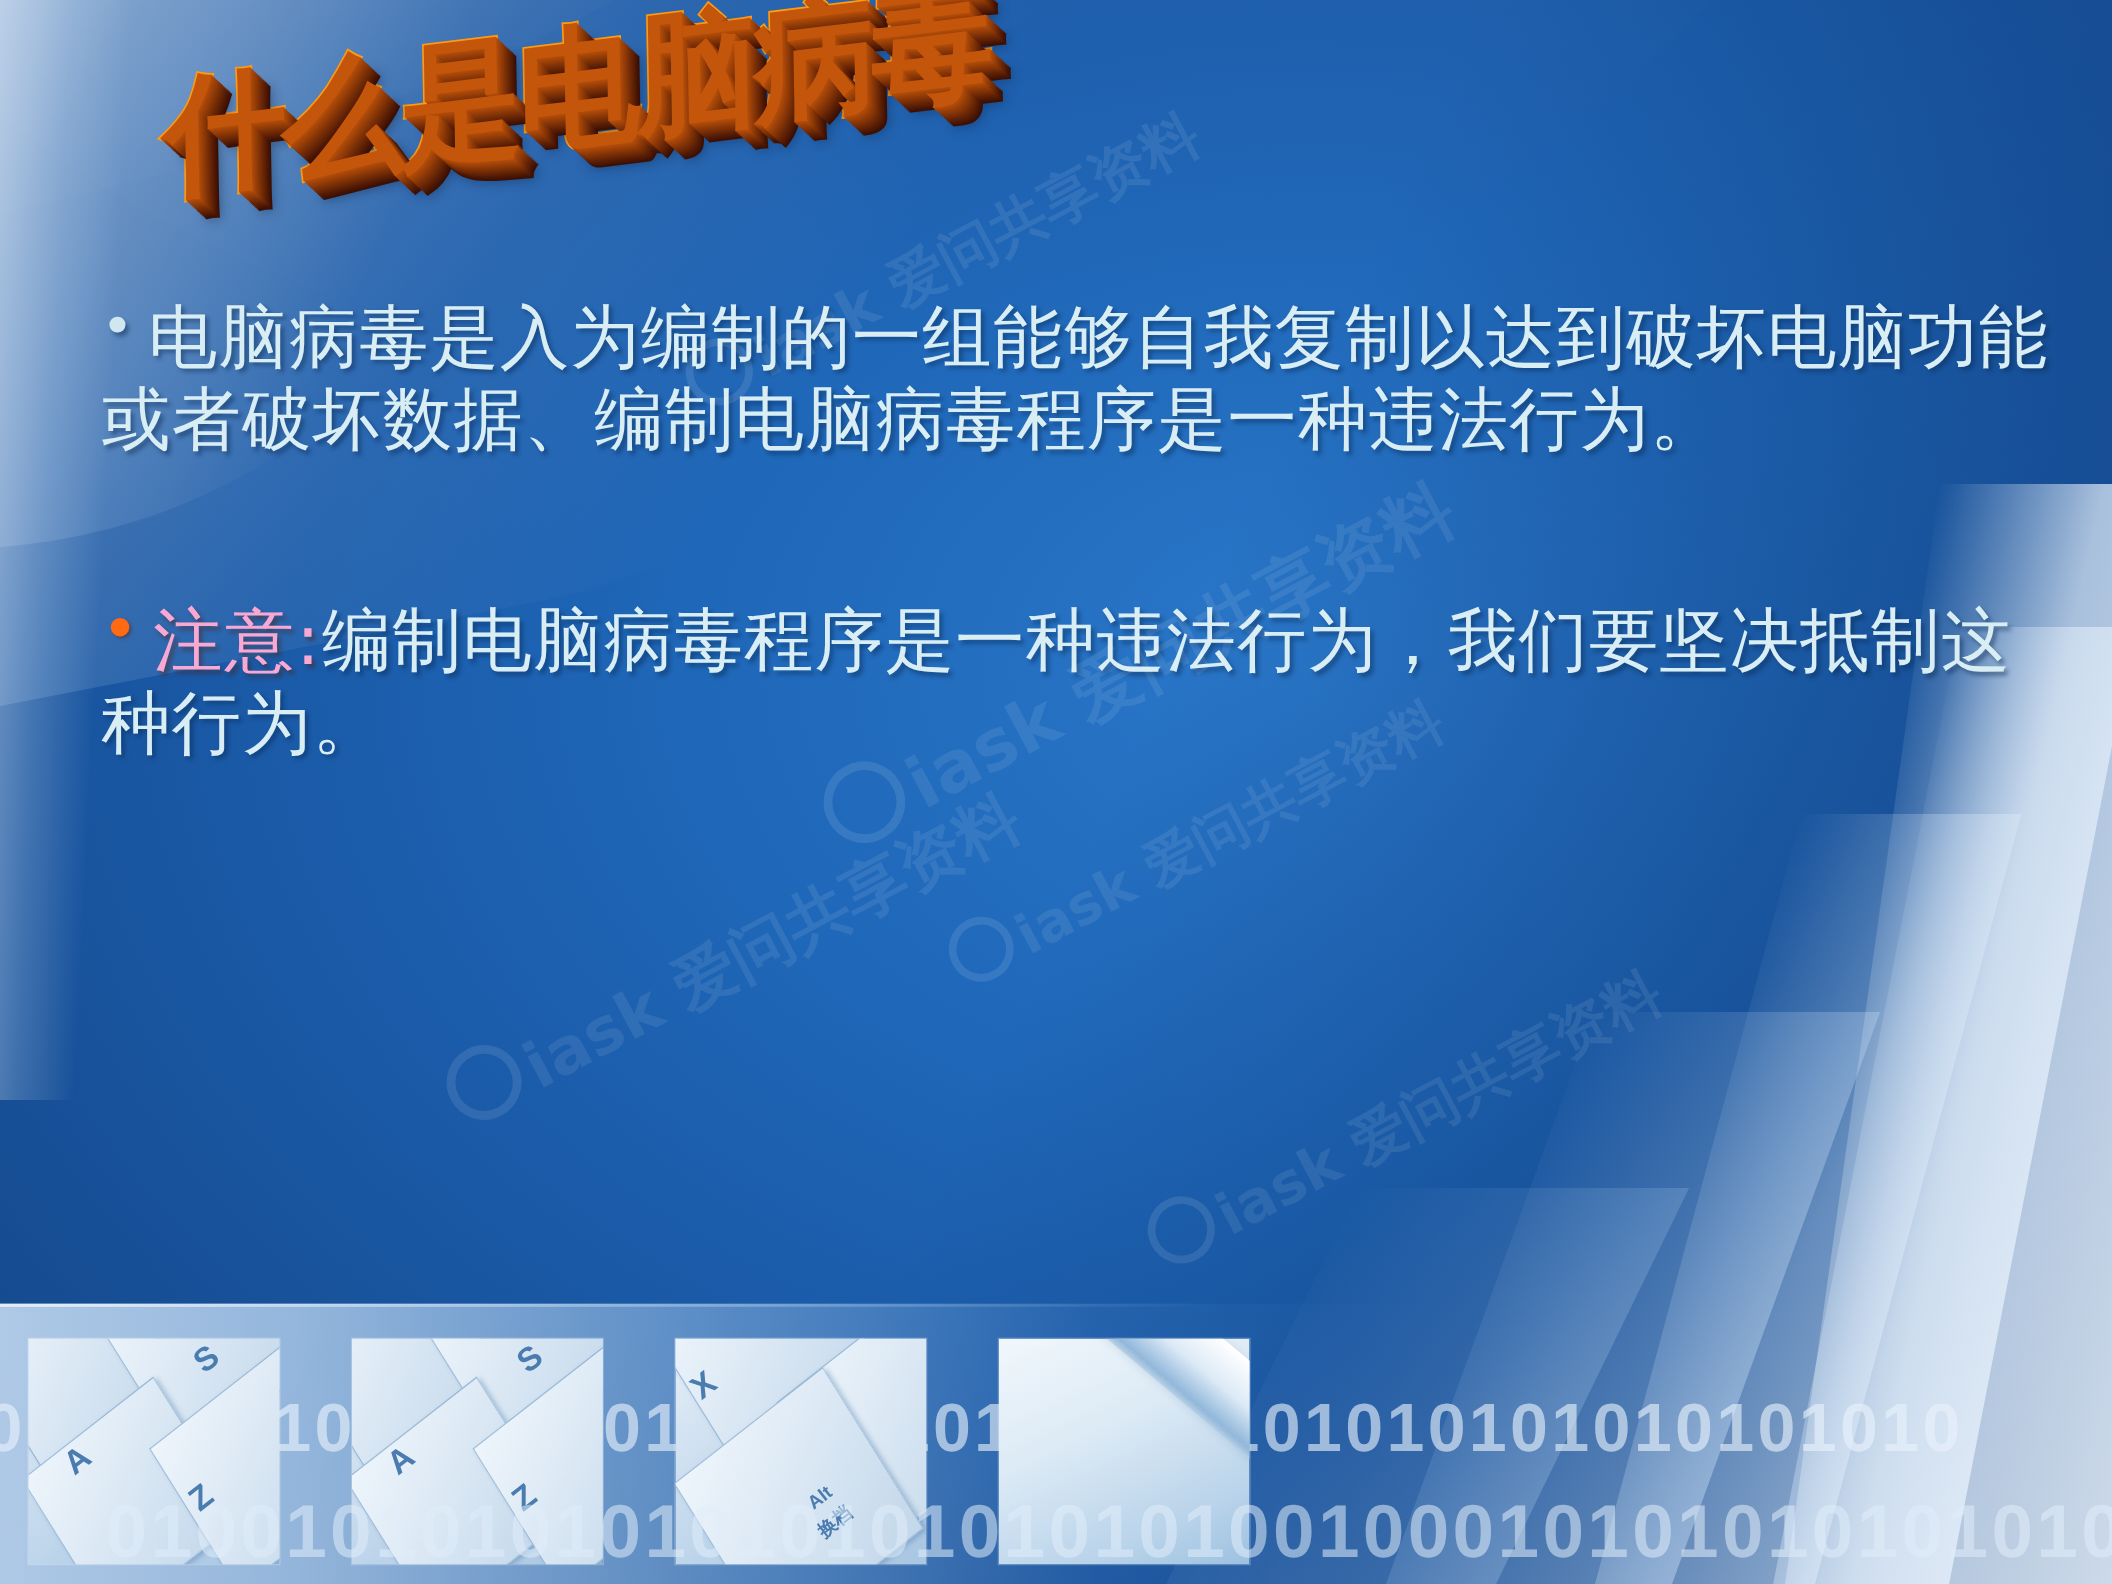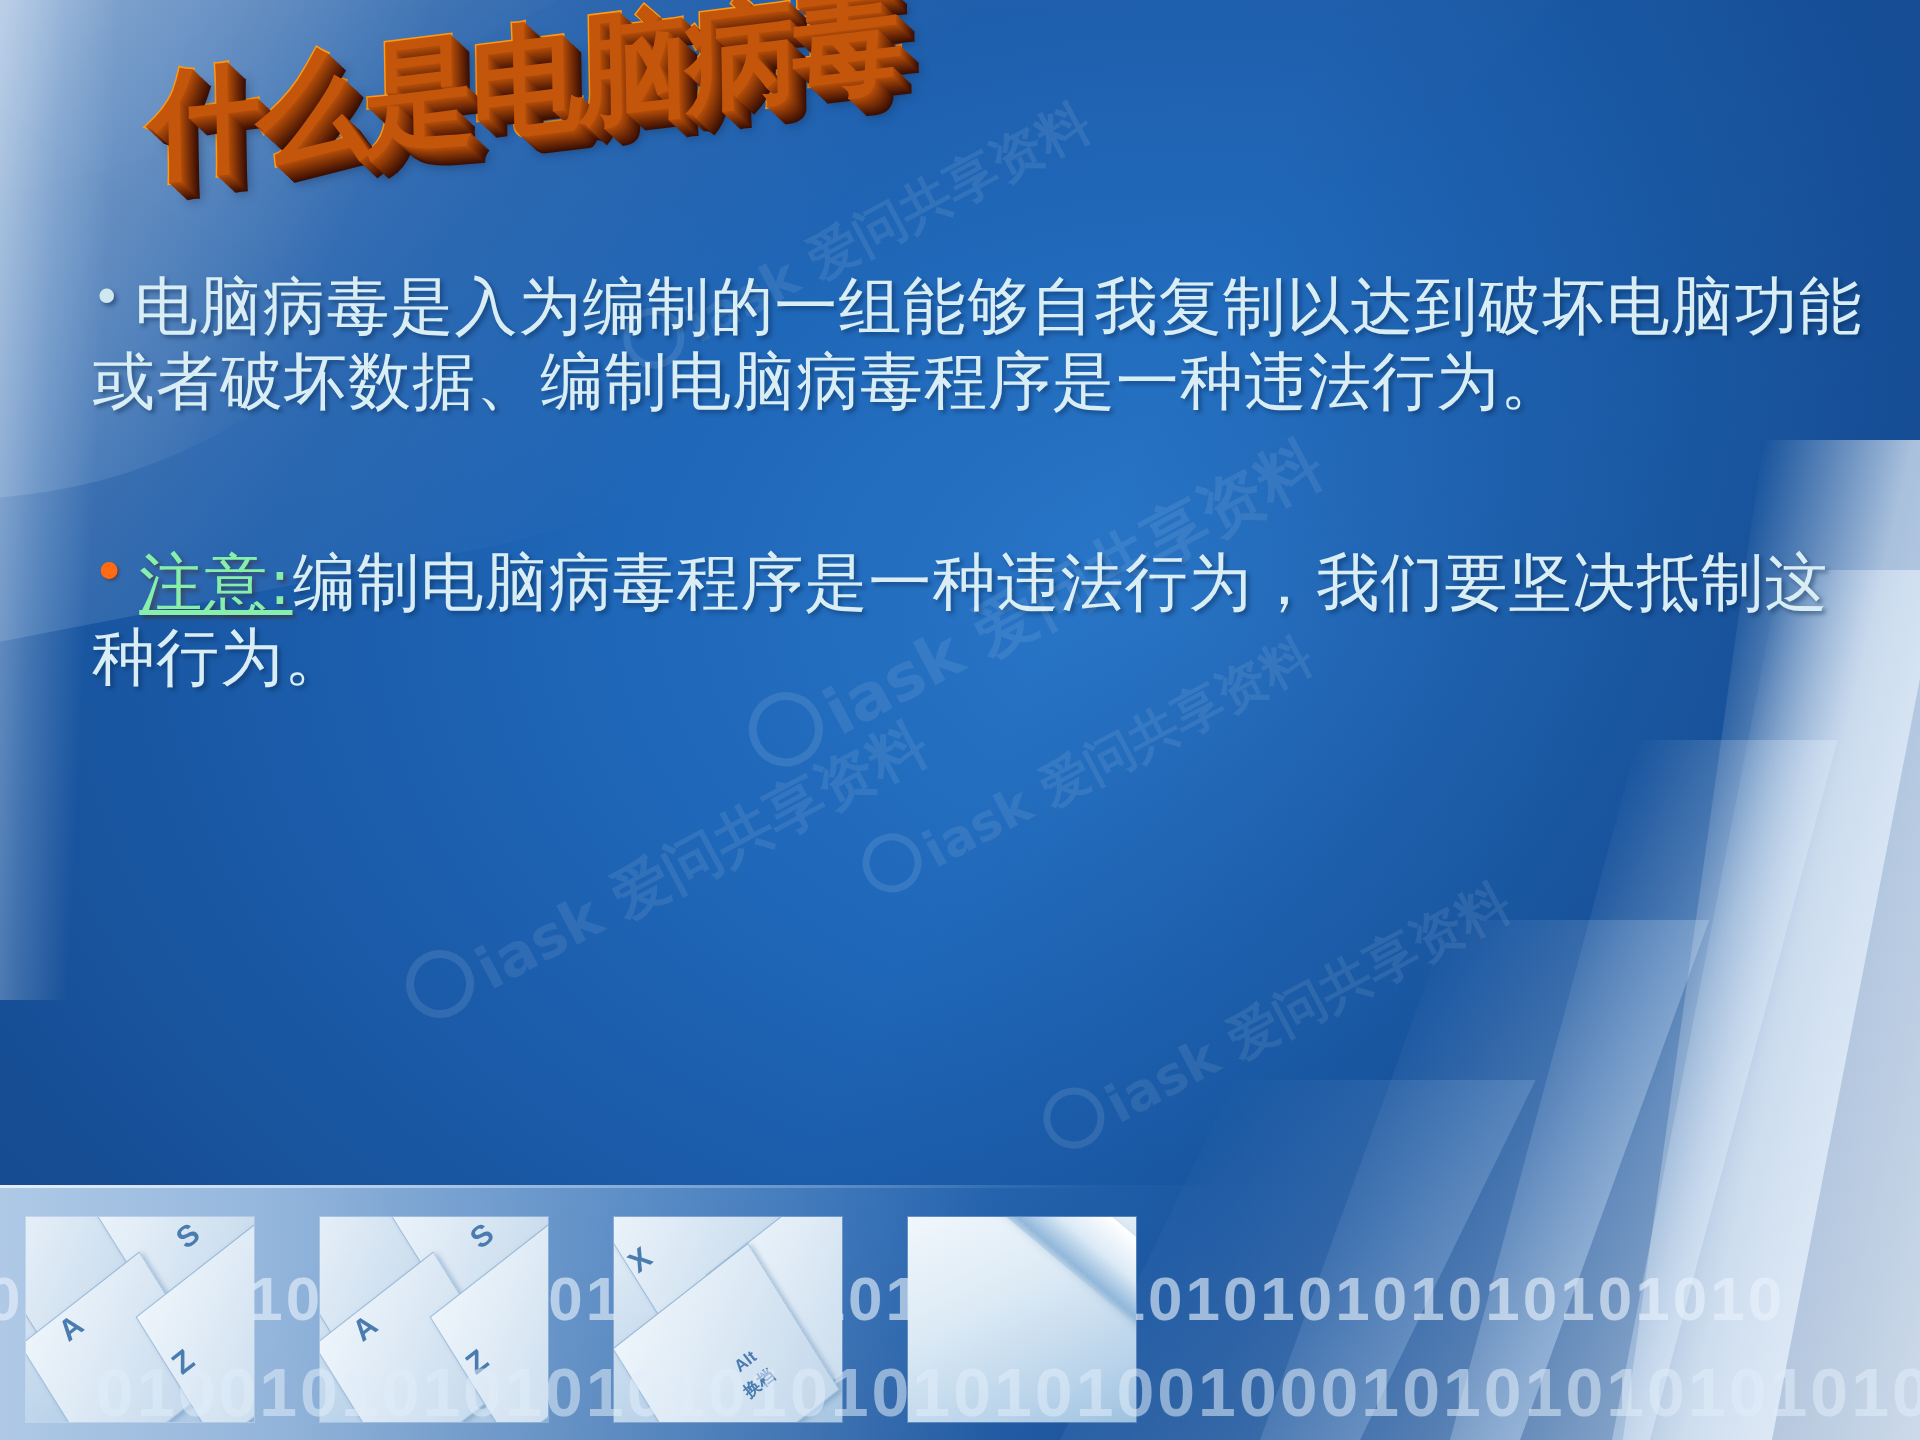--- a/index.html
+++ b/index.html
@@ -246,23 +246,22 @@
   .bullet-block.warn {
     margin-top: 118px;
   }
   .bullet-block.warn .dot {
     color: #ff6a13;
     font-size: 58px;
     vertical-align: 12px;
     text-shadow: 2px 2px 3px rgba(90,30,0,0.45);
   }
   .warn-label {
-    color: #86efac;
+    color: #f9a8d4;
     font-weight: 400;
-    text-decoration: underline;
     text-decoration-thickness: 5px;
     text-underline-offset: 6px;
     text-shadow: 3px 3px 4px rgba(80,26,0,0.45);
     letter-spacing: 2px;
   }
 
   
   .wm {
     position: absolute;
     color: rgba(255,255,255,0.085);

